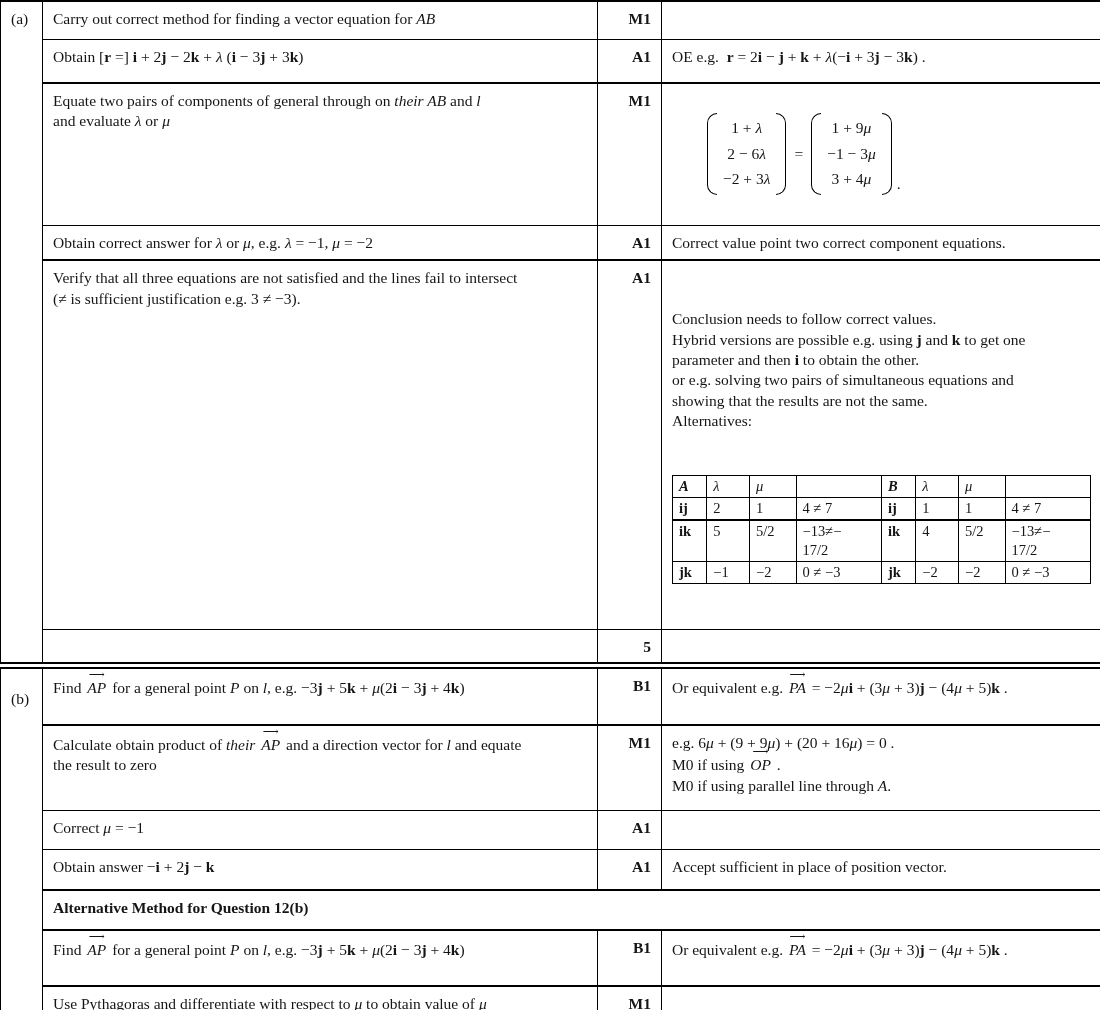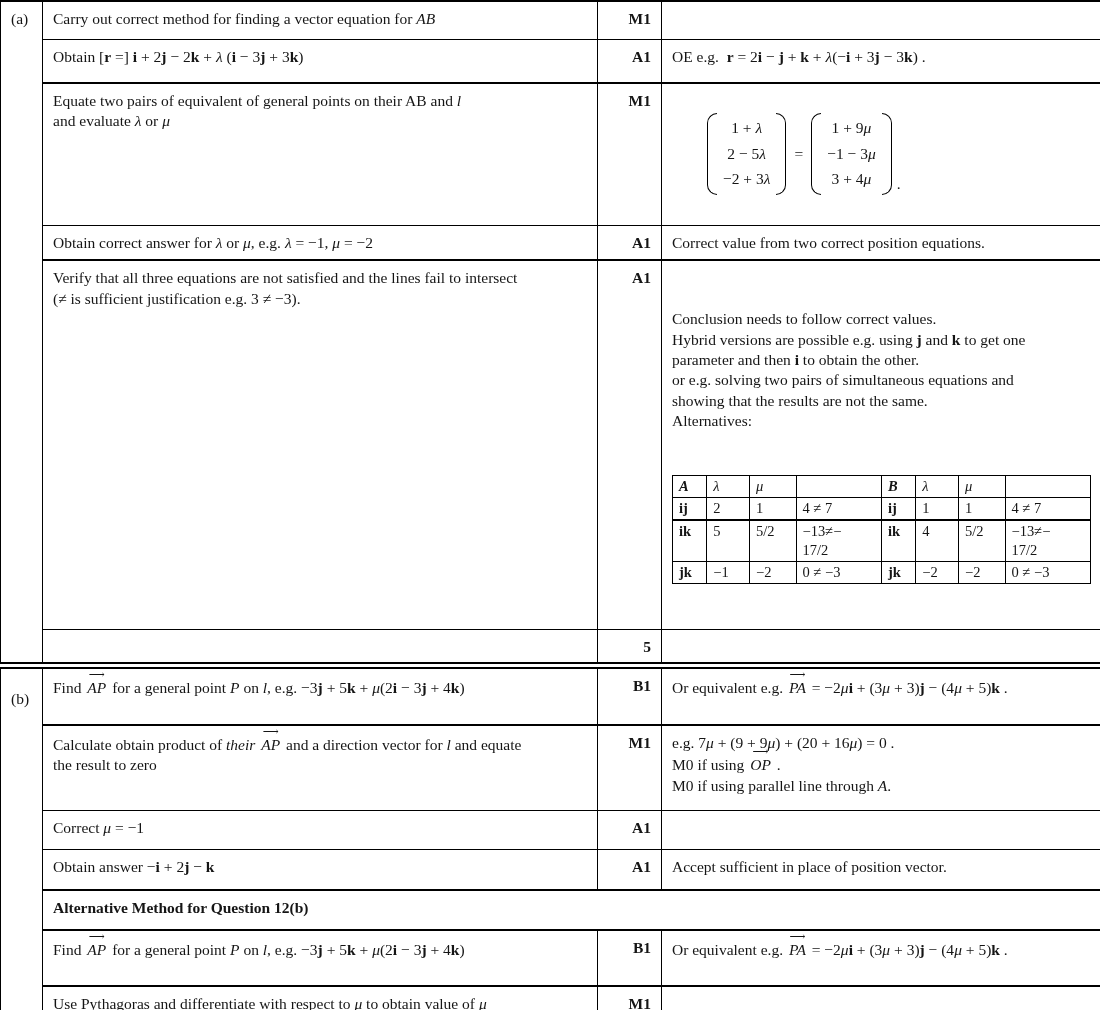--- a/index.html
+++ b/index.html
@@ -68,49 +68,49 @@
       <td class="guid"></td>
     </tr>
 
     <tr class="nt" style="height:44px">
       <td class="ans"><span>Obtain [</span><span style="font-weight: bold;">r</span><span> =] </span><span style="font-weight: bold;">i</span><span> + 2</span><span style="font-weight: bold;">j</span><span> − 2</span><span style="font-weight: bold;">k</span><span> + </span><span style="font-style: italic;">λ</span><span> (</span><span style="font-weight: bold;">i</span><span> − 3</span><span style="font-weight: bold;">j</span><span> + 3</span><span style="font-weight: bold;">k</span><span>)</span></td>
       <td class="mark">A1</td>
       <td class="guid"><span>OE e.g.  </span><span style="font-weight: bold;">r</span><span> = 2</span><span style="font-weight: bold;">i</span><span> − </span><span style="font-weight: bold;">j</span><span> + </span><span style="font-weight: bold;">k</span><span> + </span><span style="font-style: italic;">λ</span><span>(−</span><span style="font-weight: bold;">i</span><span> + 3</span><span style="font-weight: bold;">j</span><span> − 3</span><span style="font-weight: bold;">k</span><span>) .</span></td>
     </tr>
 
     <tr class="tt" style="height:104px">
-      <td class="ans"><span>Equate two pairs of equivalent of general points on </span><span style="">their AB</span><span> and </span><span style="font-style: italic;">l</span><span>
+      <td class="ans"><span>Equate two pairs of components of general through on </span><span style="font-style: italic;">their AB</span><span> and </span><span style="font-style: italic;">l</span><span>
 and evaluate </span><span style="font-style: italic;">λ</span><span> or </span><span style="font-style: italic;">μ</span></td>
       <td class="mark">M1</td>
       <td class="guid">
         <div class="matrix">
           <span class="mparen l"></span>
           <div class="mcol">
             <div><span>1 + </span><span style="font-style: italic;">λ</span></div>
-            <div><span>2 − 5</span><span style="font-style: italic;">λ</span></div>
+            <div><span>2 − 6</span><span style="font-style: italic;">λ</span></div>
             <div><span>−2 + 3</span><span style="font-style: italic;">λ</span></div>
           </div>
           <span class="mparen r"></span>
           <span class="meq">=</span>
           <span class="mparen l"></span>
           <div class="mcol">
             <div><span>1 + 9</span><span style="font-style: italic;">μ</span></div>
             <div><span>−1 − 3</span><span style="font-style: italic;">μ</span></div>
             <div><span>3 + 4</span><span style="font-style: italic;">μ</span></div>
           </div>
           <span class="mparen r"></span>
           <span class="mdot">.</span>
         </div>
       </td>
     </tr>
 
     <tr class="nt" style="height:35px">
       <td class="ans"><span>Obtain correct answer for </span><span style="font-style: italic;">λ</span><span> or </span><span style="font-style: italic;">μ</span><span>, e.g. </span><span style="font-style: italic;">λ</span><span> = −1, </span><span style="font-style: italic;">μ</span><span> = −2</span></td>
       <td class="mark">A1</td>
-      <td class="guid"><span>Correct value from two correct position equations.</span></td>
+      <td class="guid"><span>Correct value point two correct component equations.</span></td>
     </tr>
 
     <tr class="tt" style="height:250px">
       <td class="ans"><span>Verify that all three equations are not satisfied and the lines fail to intersect
 (≠ is sufficient justification e.g. 3 ≠ −3).</span></td>
       <td class="mark">A1</td>
       <td class="guid">
         <div class="gline"><span>Conclusion needs to follow correct values.
 Hybrid versions are possible e.g. using </span><span style="font-weight: bold;">j</span><span> and </span><span style="font-weight: bold;">k</span><span> to get one
 parameter and then </span><span style="font-weight: bold;">i</span><span> to obtain the other.
@@ -147,21 +147,21 @@
       <td class="part" rowspan="10" style="padding-top:20px">(b)</td>
       <td class="ans"><span>Find </span><span class="vec">AP</span><span> for a general point </span><span style="font-style: italic;">P</span><span> on </span><span style="font-style: italic;">l</span><span>, e.g. −3</span><span style="font-weight: bold;">j</span><span> + 5</span><span style="font-weight: bold;">k</span><span> + </span><span style="font-style: italic;">μ</span><span>(2</span><span style="font-weight: bold;">i</span><span> − 3</span><span style="font-weight: bold;">j</span><span> + 4</span><span style="font-weight: bold;">k</span><span>)</span></td>
       <td class="mark">B1</td>
       <td class="guid"><span>Or equivalent e.g. </span><span class="vec">PA</span><span> = −2</span><span style="font-style: italic;">μ</span><span style="font-weight: bold;">i</span><span> + (3</span><span style="font-style: italic;">μ</span><span> + 3)</span><span style="font-weight: bold;">j</span><span> − (4</span><span style="font-style: italic;">μ</span><span> + 5)</span><span style="font-weight: bold;">k</span><span> .</span></td>
     </tr>
 
     <tr class="tt" style="height:86px">
       <td class="ans"><span>Calculate obtain product of </span><span style="font-style: italic;">their </span><span class="vec">AP</span><span> and a direction vector for </span><span style="font-style: italic;">l</span><span> and equate
 the result to zero</span></td>
       <td class="mark">M1</td>
-      <td class="guid"><span>e.g. 7</span><span style="font-style: italic;">μ</span><span> + (9 + 9</span><span style="font-style: italic;">μ</span><span>) + (20 + 16</span><span style="font-style: italic;">μ</span><span>) = 0 .
+      <td class="guid"><span>e.g. 6</span><span style="font-style: italic;">μ</span><span> + (9 + 9</span><span style="font-style: italic;">μ</span><span>) + (20 + 16</span><span style="font-style: italic;">μ</span><span>) = 0 .
 M0 if using </span><span class="vec">OP</span><span> .
 M0 if using parallel line through </span><span style="font-style: italic;">A</span><span>.</span></td>
     </tr>
 
     <tr class="nt" style="height:39px">
       <td class="ans"><span>Correct </span><span style="font-style: italic;">μ</span><span> = −1</span></td>
       <td class="mark">A1</td>
       <td class="guid"></td>
     </tr>
 

